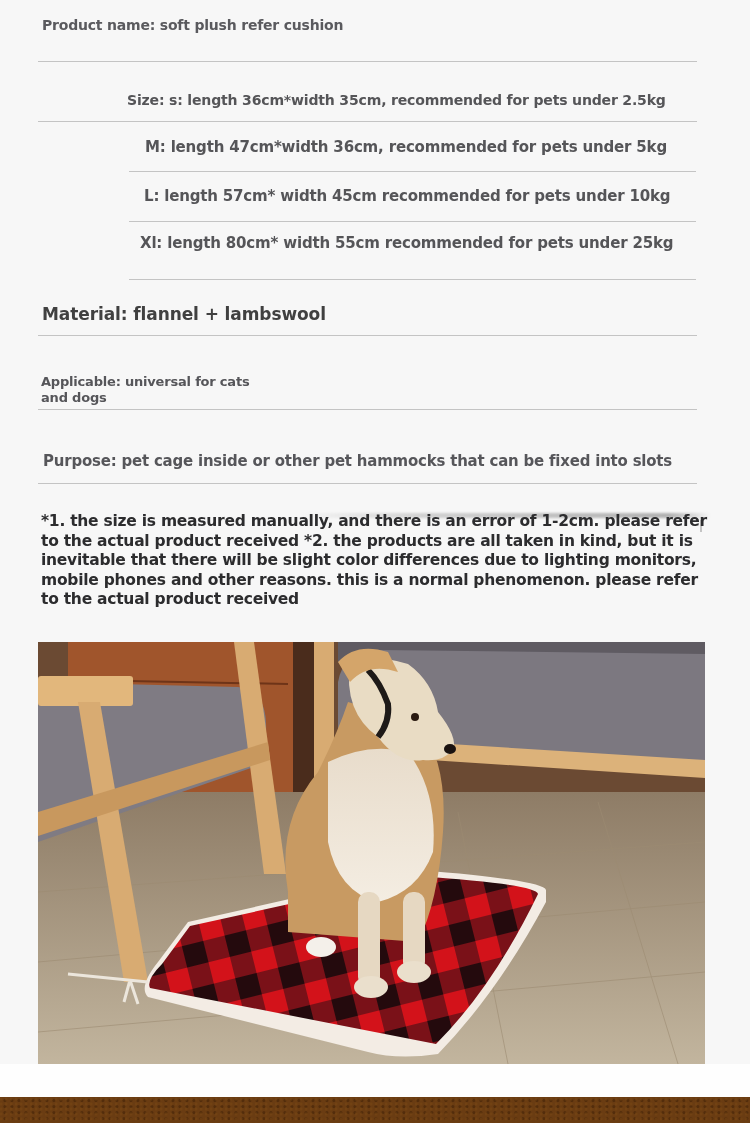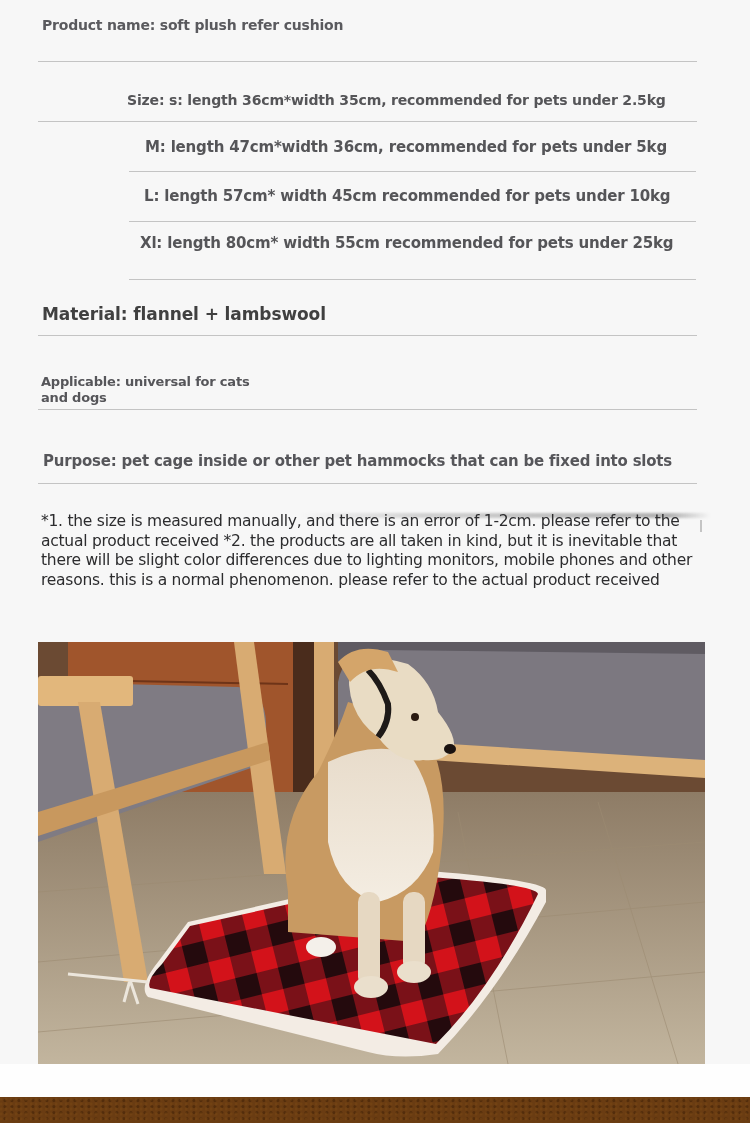--- a/index.html
+++ b/index.html
@@ -12,21 +12,21 @@
     }
     .rule { position: absolute; height: 1px; background: #c4c4c4; }
     .txt { position: absolute; white-space: nowrap; font-weight: bold; letter-spacing: -0.2px; }
     .t-product { left: 42px; top: 17px; font-size: 14px; color: #5a5a5e; }
     .t-size { font-size: 14.5px; color: #555558; transform: scaleX(0.97); transform-origin: left center; }
     .t-material { left: 42px; top: 304px; font-size: 17px; color: #404040; letter-spacing: -0.1px; }
     .t-applicable { left: 41px; top: 374px; font-size: 13px; color: #56565a; white-space: normal; width: 215px; line-height: 16px; }
     .t-purpose { left: 43px; top: 452px; font-size: 15.5px; color: #56565a; transform: scaleX(0.965); transform-origin: left center; }
     .notice {
       position: absolute; left: 41px; top: 512px; width: 670px;
-      font-size: 15.5px; font-weight: normal; color: #2c2c2e; line-height: 19.5px;
+      font-size: 15.5px; font-weight: bold; color: #2c2c2e; line-height: 19.5px;
       letter-spacing: -0.25px;
     }
     .smudge {
       position: absolute; left: 300px; top: 513px; width: 410px; height: 5px;
       background: linear-gradient(to right, rgba(140,140,140,0) 0%, rgba(140,140,140,0.35) 30%, rgba(120,120,120,0.55) 90%, rgba(120,120,120,0) 100%);
       filter: blur(1px);
     }
     .smudge2 { position:absolute; left: 700px; top: 520px; width: 2px; height: 12px; background: rgba(120,120,120,0.4); }
     .photo {
       position: absolute; left: 38px; top: 642px; width: 667px; height: 422px;

